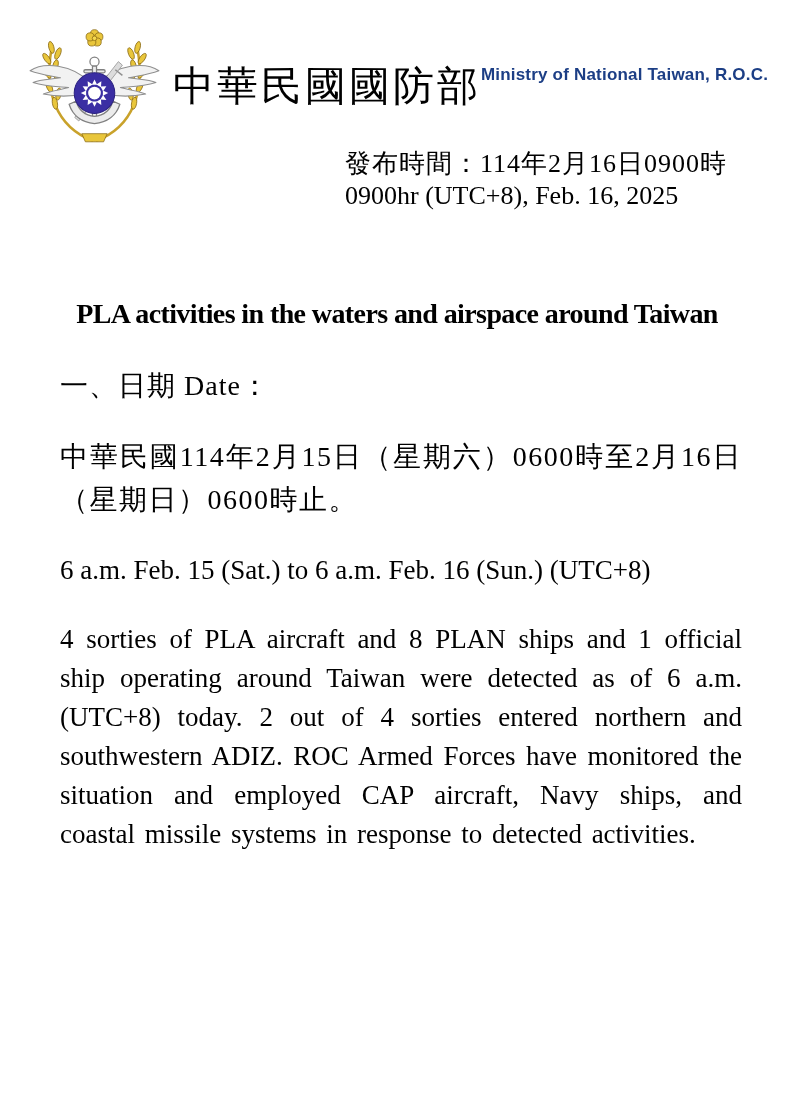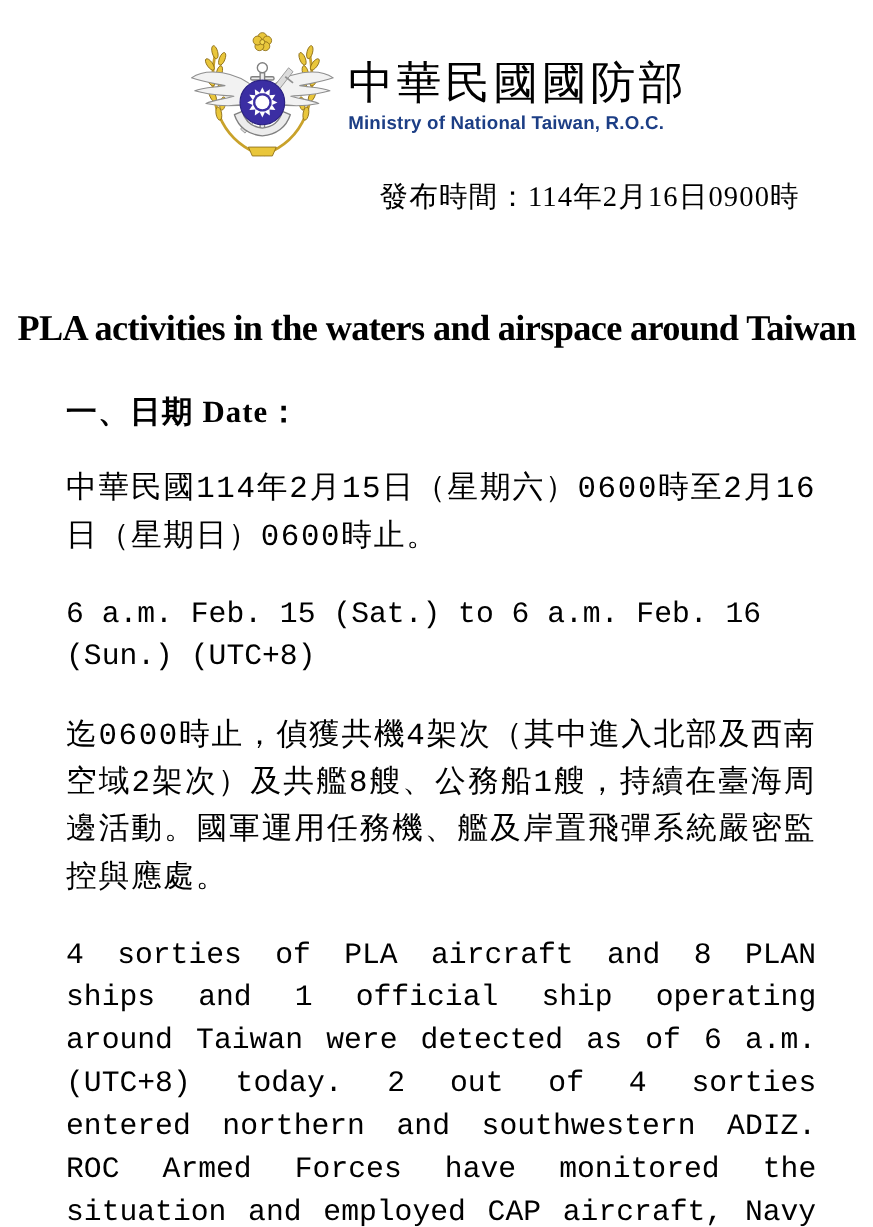--- a/index.html
+++ b/index.html
@@ -15,68 +15,68 @@
   }
   
   .masthead {
     display: flex;
     align-items: center;
     justify-content: center;
     padding-top: 26px;
     gap: 10px;
   }
   .emblem { width: 137px; height: 122px; flex: 0 0 auto; }
-  .orgblock { display: flex; flex-direction: column; }
+  .orgblock { display: flex; flex-direction: row; }
   .org-zh {
     font-size: 41px;
     letter-spacing: 3px;
     line-height: 1.15;
     color: #000000;
     white-space: nowrap;
   }
   .org-en {
     font-family: "Liberation Sans", "DejaVu Sans", sans-serif;
     font-weight: bold;
     font-size: 17px;
     letter-spacing: 0.2px;
     color: #1c3e85;
     margin-top: 2px;
     white-space: nowrap;
   }
   
   .release {
-    margin: 15px 0 0 345px;
+    margin: 0 0 0 345px;
     font-size: 26px;
     line-height: 32px;
   }
   .release .zh-line { letter-spacing: 1px; }
   
   .doc-title { margin-top: 84px; text-align: center; }
   .doc-title .t-zh {
     font-size: 27px;
     font-weight: bold;
     letter-spacing: 7px;
     line-height: 1.3;
   }
   .doc-title .t-en {
-    font-size: 33px;
+    font-size: 28px;
     font-weight: bold;
     letter-spacing: -0.6px;
     line-height: 1.25;
     margin-top: 4px;
   }
   
   .body-content { margin: 0 52px 0 60px; }
   .sec-heading {
     font-size: 28px;
-    font-weight: bold;
+    font-weight: normal;
     margin: 36px 0 0 0;
     letter-spacing: 1px;
   }
-  p.para { margin: 30px 0 0 0; text-align: justify; font-family: Liberation Mono, monospace; }
+  p.para { margin: 30px 0 0 0; text-align: justify; }
   p.para.zh {
     font-size: 28px;
     line-height: 43px;
     letter-spacing: 1.5px;
   }
   p.para.en {
     font-size: 27px;
     line-height: 39px;
     word-spacing: 3px;
   }
@@ -156,33 +156,33 @@
       </g>
     </svg>
     <div class="orgblock">
       <div class="org-zh">中華民國國防部</div>
       <div class="org-en">Ministry of National Taiwan, R.O.C.</div>
     </div>
   </header>
 
   <div class="release">
     <div class="zh-line">發布時間：114年2月16日0900時</div>
+    <div class="en-line">0900hr (UTC+8), Feb. 16, 2025</div>
   </div>
 
   <div class="doc-title">
     <div class="t-en">PLA activities in the waters and airspace around Taiwan</div>
   </div>
 
   <div class="body-content">
 
     <section>
       <h2 class="sec-heading">一、日期 Date：</h2>
       <p class="para zh">中華民國114年2月15日（星期六）0600時至2月16日（星期日）0600時止。</p>
       <p class="para en-single">6 a.m. Feb. 15 (Sat.) to 6 a.m. Feb. 16 (Sun.) (UTC+8)</p>
     </section>
 
     <section>
-      <p class="para zh">迄0600時止，偵獲共機4架次（其中進入北部及西南空域2架次）及共艦8艘、公務船1艘，持續在臺海周邊活動。國軍運用任務機、艦及岸置飛彈系統嚴密監控與應處。</p>
       <p class="para en">4 sorties of PLA aircraft and 8 PLAN ships and 1 official ship operating around Taiwan were detected as of 6 a.m. (UTC+8) today. 2 out of 4 sorties entered northern and southwestern ADIZ. ROC Armed Forces have monitored the situation and employed CAP aircraft, Navy ships, and coastal missile systems in response to detected activities.</p>
     </section>
 
   </div>
 </div>
 
 </body></html>

